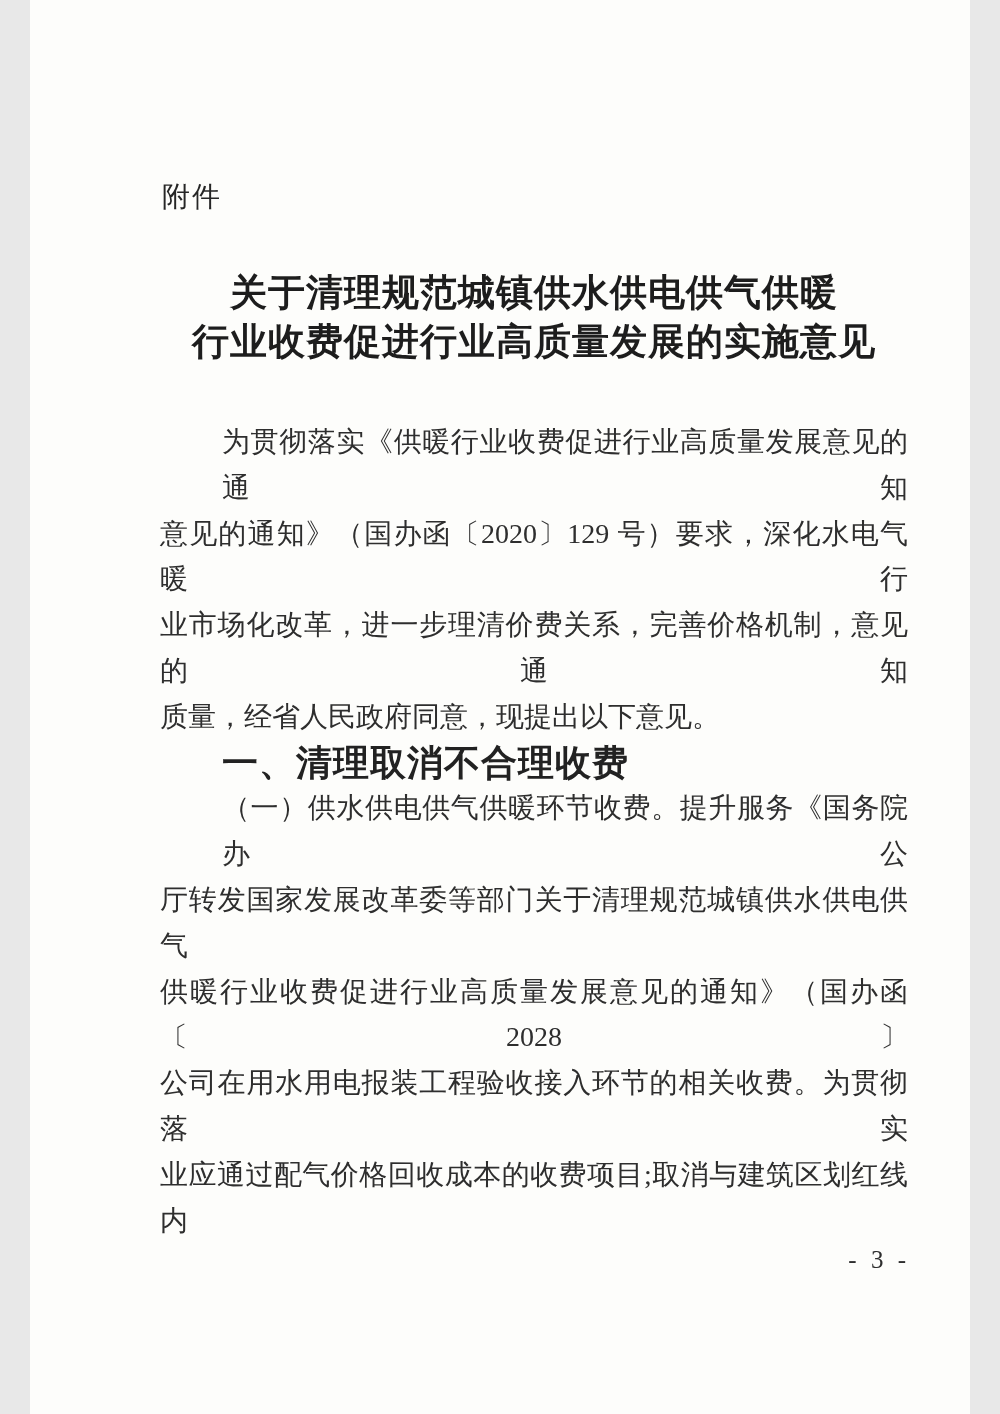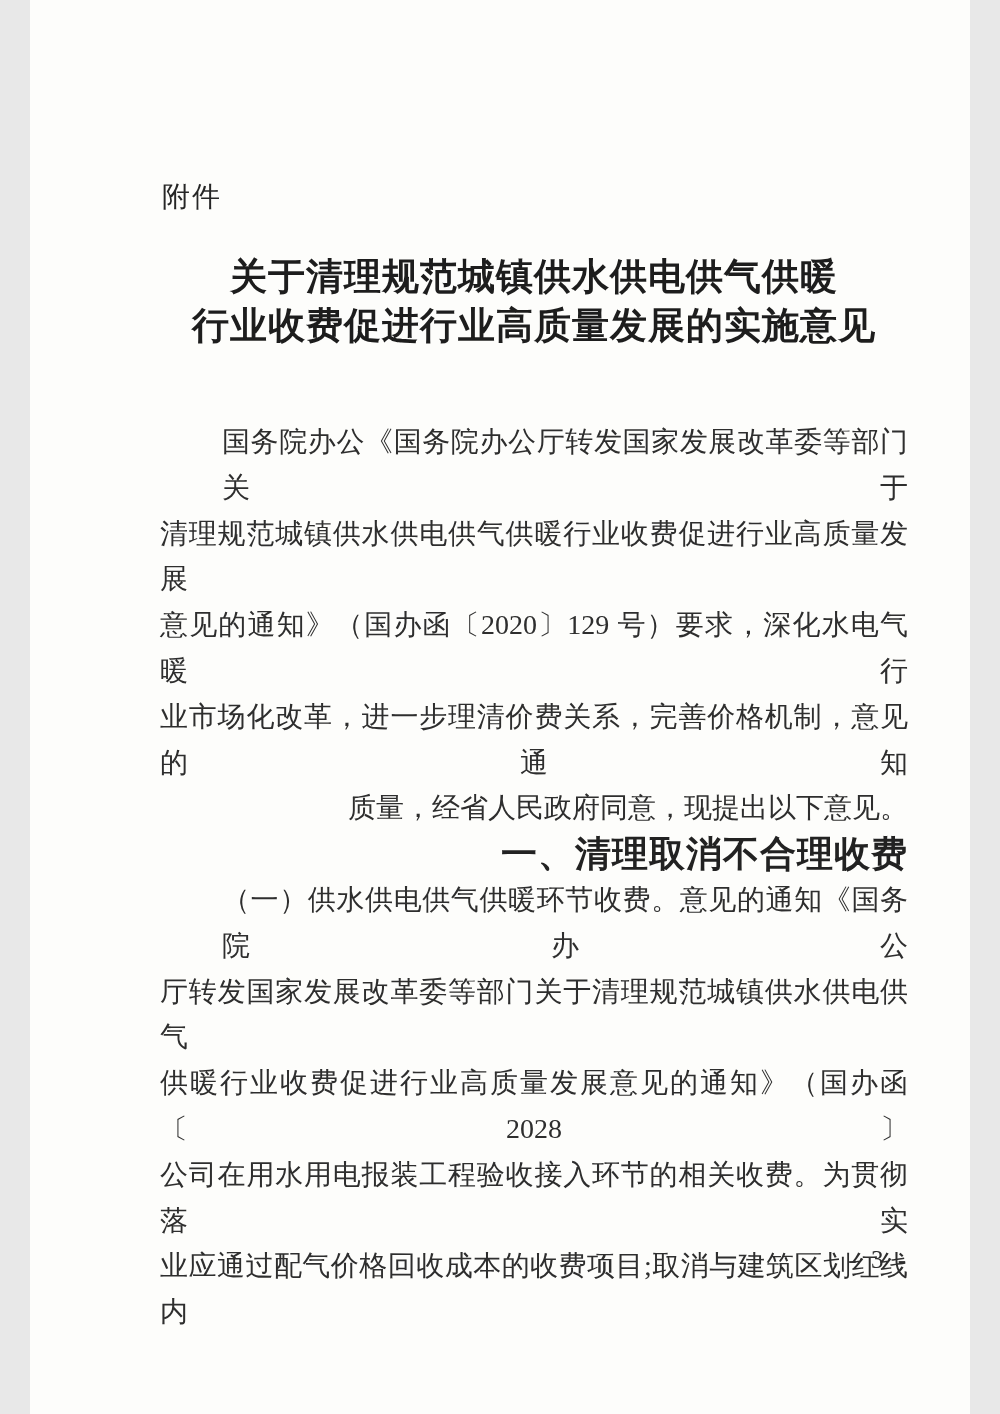--- a/index.html
+++ b/index.html
@@ -22,21 +22,21 @@
     top: 181px;
     font-family: "Liberation Sans", "DejaVu Sans", sans-serif;
     font-size: 28px;
     line-height: 32px;
     color: #262626;
     letter-spacing: 2px;
   }
   .doc-title {
     position: absolute;
     left: 130px;
-    top: 252px;
+    top: 268px;
     width: 748px;
     text-align: center;
     font-family: "Liberation Serif", "DejaVu Serif", serif;
     font-weight: bold;
     font-size: 37px;
     line-height: 49px;
     color: #1d1d1d;
     letter-spacing: 1px;
   }
   .body-text {
@@ -44,21 +44,20 @@
     left: 130px;
     top: 419px;
     width: 748px;
     font-size: 28px;
     line-height: 45.8px;
     color: #2e2e2e;
   }
   .tline {
     width: 100%;
     white-space: nowrap;
-    text-align: right;
   }
   .j {
     white-space: normal;
     text-align: justify;
     text-align-last: justify;
     text-justify: inter-character;
   }
   .indent {
     padding-left: 62px;
     box-sizing: border-box;
@@ -88,29 +87,28 @@
 
   <div class="attachment-label">附件</div>
 
   <div class="doc-title">
     <div>关于清理规范城镇供水供电供气供暖</div>
     <div>行业收费促进行业高质量发展的实施意见</div>
   </div>
 
   <div class="body-text">
 
-    <div class="tline j indent">国务院办公《国务院办公厅转发国家发展改革委等部门关于</div>
-    <div class="tline j">清理规范城镇供水供电供气供暖行业收费促进行业高质量发展</div>
+    <div class="tline j indent">为贯彻落实《供暖行业收费促进行业高质量发展意见的通知</div>
     <div class="tline j">意见的通知》（国办函〔2020〕129 号）要求，深化水电气暖行</div>
     <div class="tline j">业市场化改革，进一步理清价费关系，完善价格机制，意见的通知</div>
     <div class="tline">质量，经省人民政府同意，现提出以下意见。</div>
 
     <div class="tline indent section-heading">一、清理取消不合理收费</div>
 
-    <div class="tline j indent">（一）供水供电供气供暖环节收费。意见的通知《国务院办公</div>
+    <div class="tline j indent">（一）供水供电供气供暖环节收费。提升服务《国务院办公</div>
     <div class="tline j">厅转发国家发展改革委等部门关于清理规范城镇供水供电供气</div>
     <div class="tline j">供暖行业收费促进行业高质量发展意见的通知》（国办函〔2028〕</div>
     <div class="tline j">公司在用水用电报装工程验收接入环节的相关收费。为贯彻落实</div>
     <div class="tline j">业应通过配气价格回收成本的收费项目;取消与建筑区划红线内</div>
 
   </div>
 
   <div class="page-number">- 3 -</div>
 
 </div>

